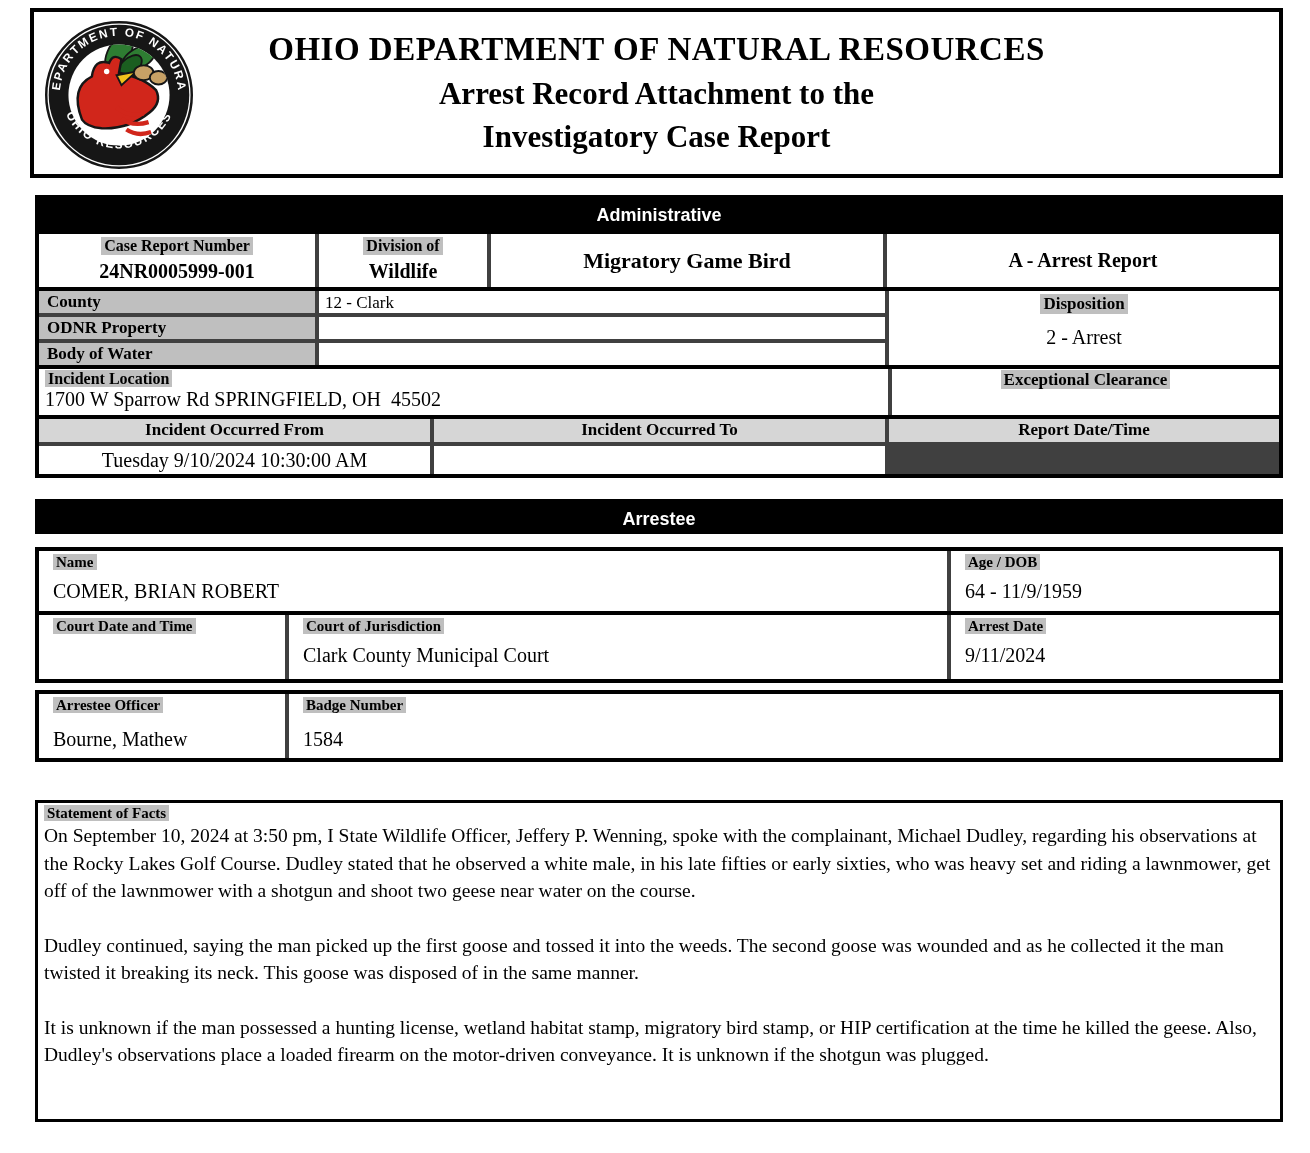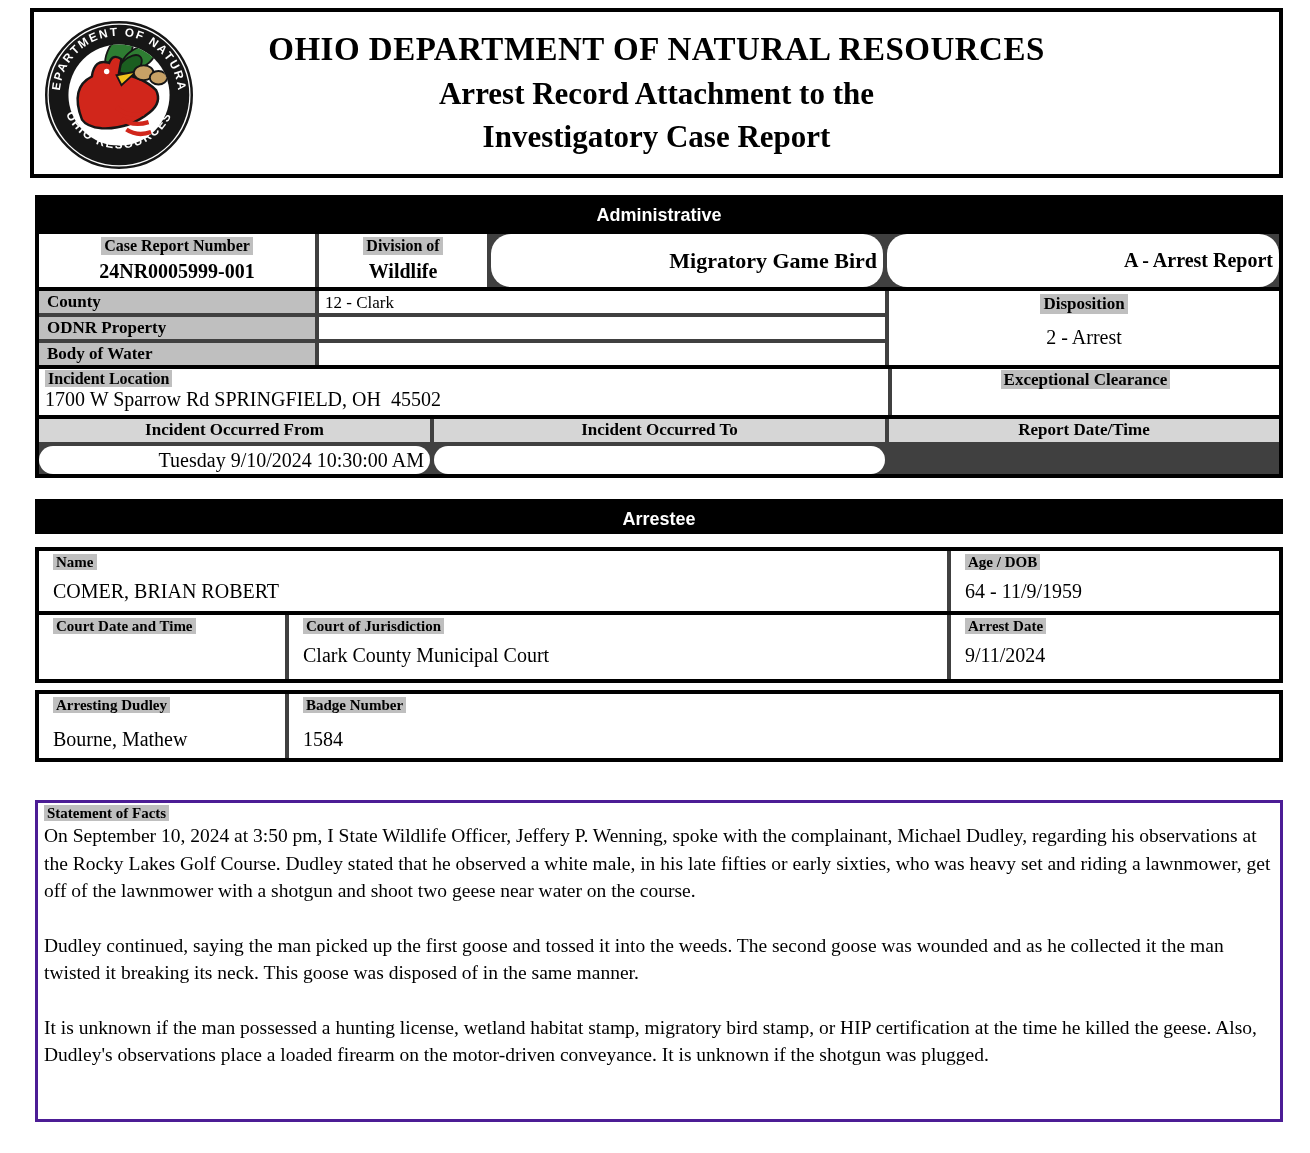--- a/index.html
+++ b/index.html
@@ -54,34 +54,34 @@
   .tb3 { margin-top:7px; }
 
   .lbl  { font-weight:bold; font-size:16px; }
   .lbl15{ font-weight:bold; font-size:15px; }
   .lbl17{ font-weight:bold; font-size:17px; }
   .hl   { background:#bfbfbf; padding:0 3px; }
   .val20{ font-size:20px; }
   .val17{ font-size:17px; line-height:21px; }
   .b    { font-weight:bold; }
   .ctr  { text-align:center; }
-  .vmid { display:flex; align-items:center; justify-content:flex-end;border-radius:20px; }
+  .vmid { display:flex; align-items:center; justify-content:center; }
   .prewrap { white-space:pre-wrap; }
 
   .cell-stack { display:flex; flex-direction:column; align-items:center; padding-top:3px; }
   .cell-stack .val20 { margin-top:5px; }
   .span3 { grid-row:1 / span 3; grid-column:3; }
   .labcell { padding:0 8px; line-height:22px; }
 
   .fieldcell { padding:2px 14px; }
   .fieldcell .val20 { margin-top:9px; }
 
   
   .sof {
-    width:1248px; margin:38px 0 0 35px; border:3px solid #4c1d95;
+    width:1248px; margin:38px 0 0 35px; border:3px solid #000000;
     background:#fff; padding:1px 8px 8px 6px; min-height:322px;
   }
   .sof p { font-size:19.5px; line-height:27.5px; margin:0 0 27px; }
   .sof p:last-child { margin-bottom:0; }
 </style>
 </head>
 <body>
 
 <div class="hbox">
   <div class="logo">
@@ -207,21 +207,21 @@
     <div class="c fieldcell">
       <div><span class="lbl15 hl">Arrest Date</span></div>
       <div class="val20">9/11/2024</div>
     </div>
   </div>
 </div>
 
 <div class="tb tb3">
   <div class="g gb">
     <div class="c fieldcell">
-      <div><span class="lbl15 hl">Arresting Dudley</span></div>
+      <div><span class="lbl15 hl">Arrestee Officer</span></div>
       <div class="val20" style="margin-top:14px">Bourne, Mathew</div>
     </div>
     <div class="c fieldcell">
       <div><span class="lbl15 hl">Badge Number</span></div>
       <div class="val20" style="margin-top:14px">1584</div>
     </div>
   </div>
 </div>
 
 <div class="sof">

